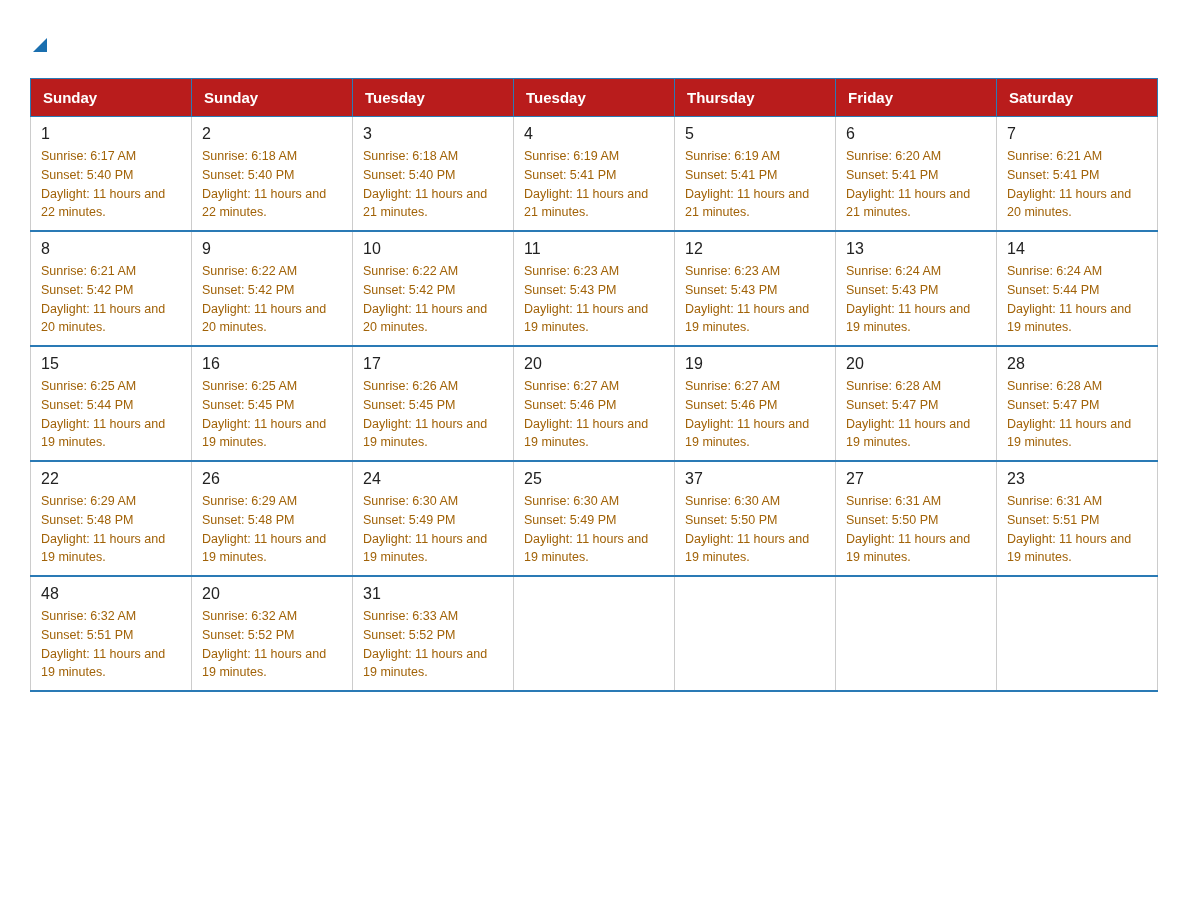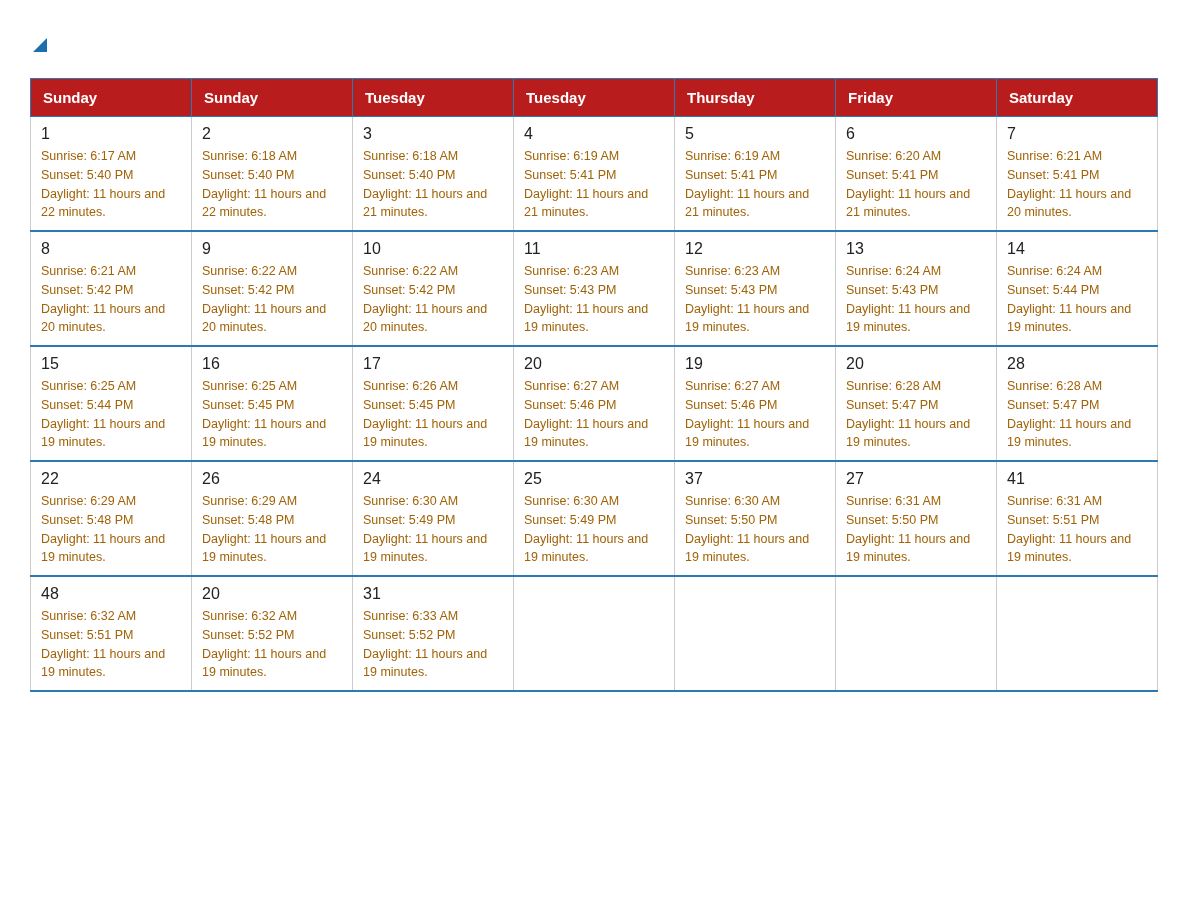--- a/index.html
+++ b/index.html
@@ -239,21 +239,21 @@
         </td>
         <td>
           <span class="day-number">37</span>
           <div class="day-info">Sunrise: 6:30 AM<br>Sunset: 5:50 PM<br>Daylight: 11 hours and 19 minutes.</div>
         </td>
         <td>
           <span class="day-number">27</span>
           <div class="day-info">Sunrise: 6:31 AM<br>Sunset: 5:50 PM<br>Daylight: 11 hours and 19 minutes.</div>
         </td>
         <td>
-          <span class="day-number">41</span>
+          <span class="day-number">23</span>
           <div class="day-info">Sunrise: 6:31 AM<br>Sunset: 5:51 PM<br>Daylight: 11 hours and 19 minutes.</div>
         </td>
       </tr>
       <tr>
         <td>
           <span class="day-number">48</span>
           <div class="day-info">Sunrise: 6:32 AM<br>Sunset: 5:51 PM<br>Daylight: 11 hours and 19 minutes.</div>
         </td>
         <td>
           <span class="day-number">20</span>

